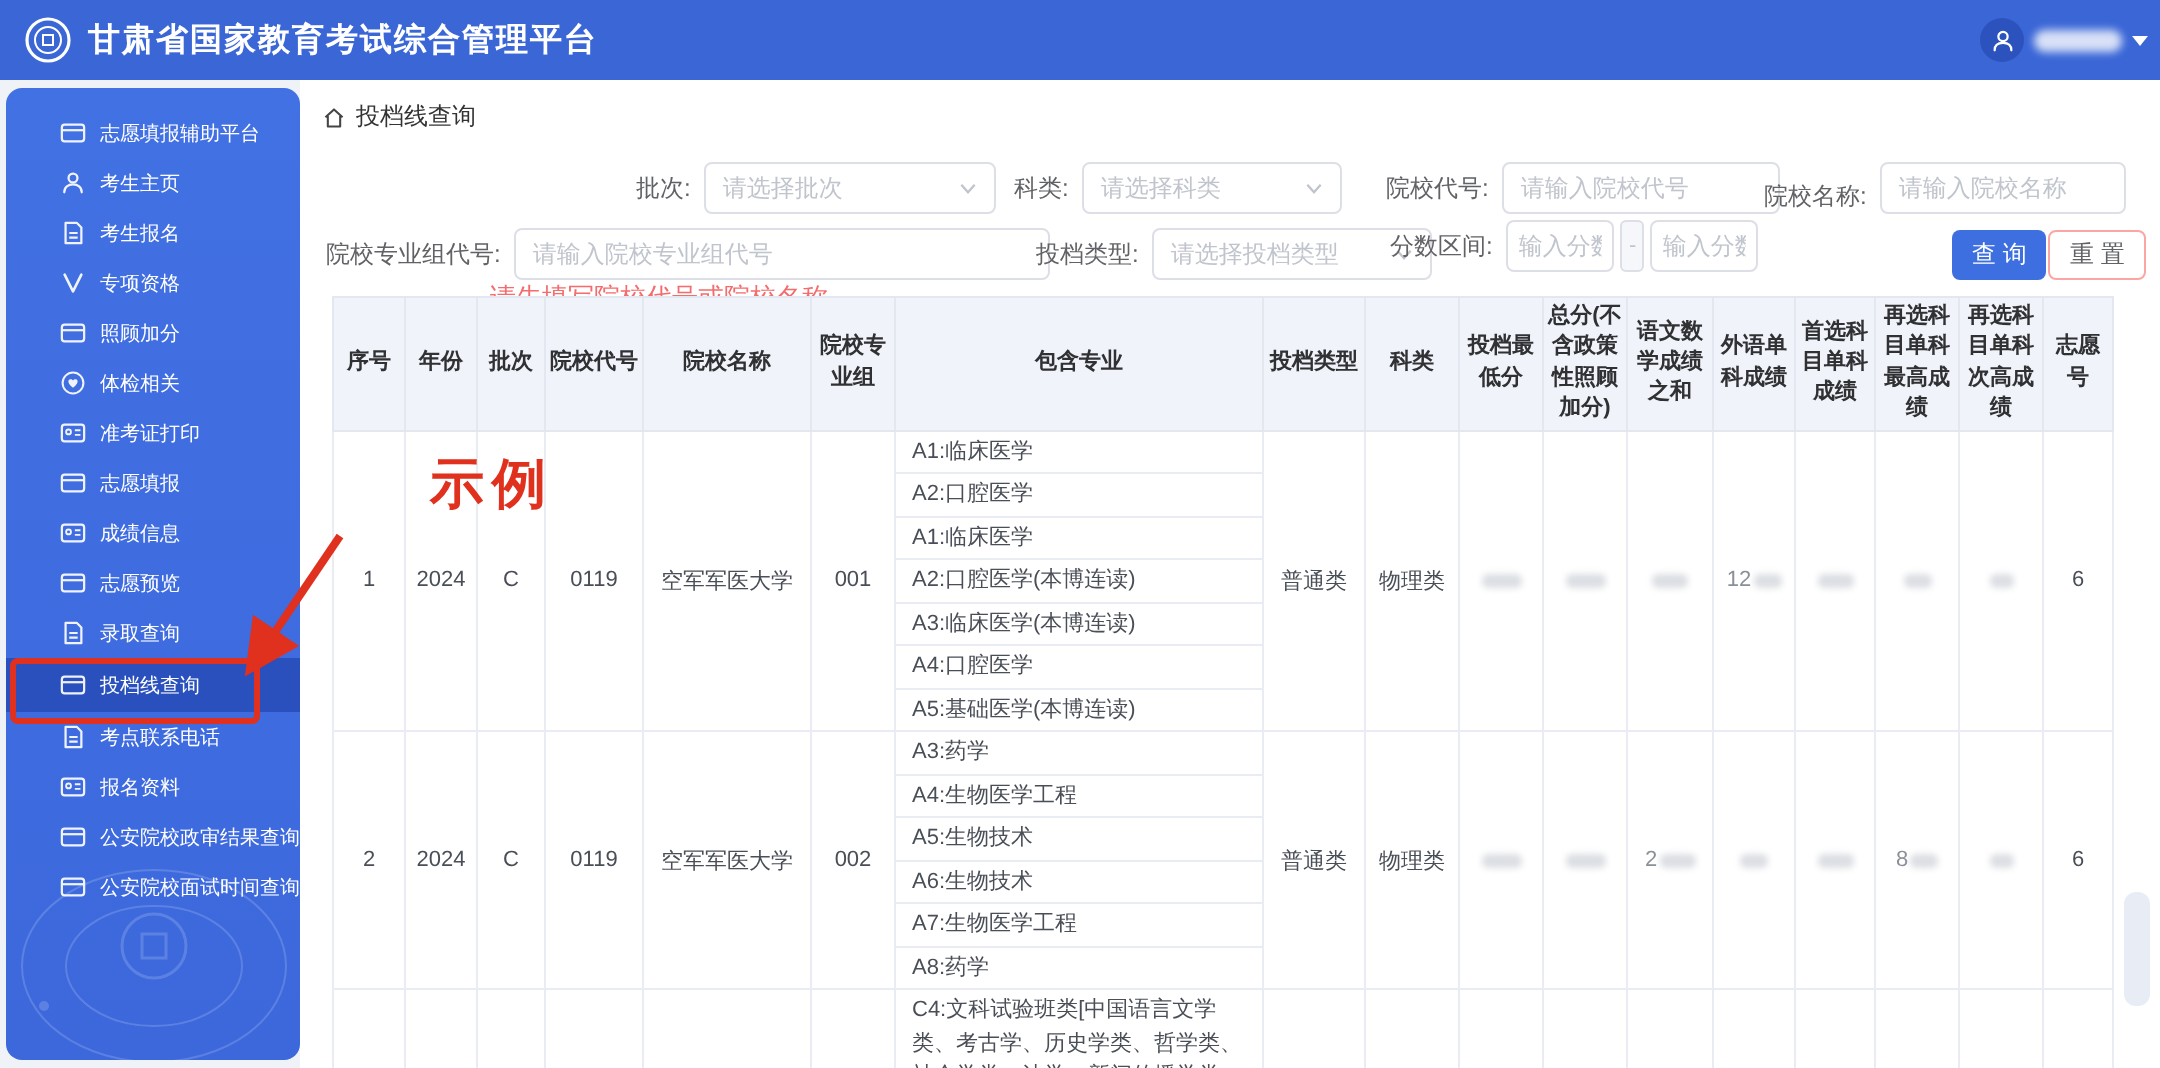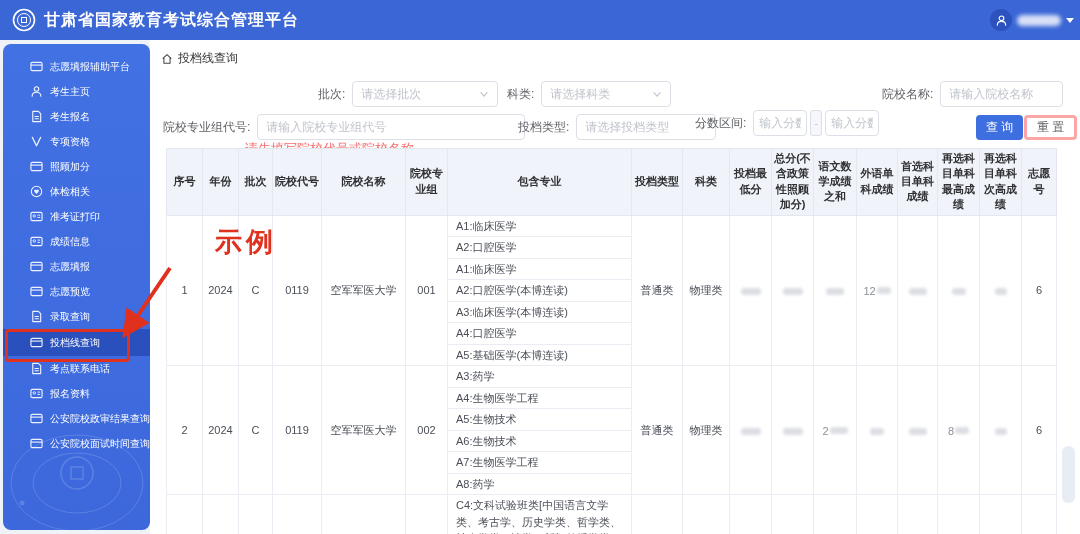--- a/index.html
+++ b/index.html
@@ -41,21 +41,21 @@
   .fbox input { border:none; outline:none; width:100%; font-size:12px; color:#606266;
     font-family:inherit; background:transparent; }
   .fbox input::placeholder { color:#C0C4CC; }
   .fbox .ph { color:#C0C4CC; flex:1; overflow:hidden; white-space:nowrap; }
   .fbox .tail-ic { margin-left:6px; display:flex; flex:0 0 auto; }
   .sep-pill { width:12px; height:26px; background:#F5F7FA; border:1px solid #DCDFE6; border-radius:3px;
     color:#C0C4CC; font-size:11px; display:flex; align-items:center; justify-content:center; margin:0 3px; }
   .btn { position:absolute; height:25px; border-radius:4px; font-size:12px; display:flex;
     align-items:center; justify-content:center; cursor:pointer; padding:0 10px; }
   .btn-primary { background:#3D6FE0; color:#fff; }
-  .btn-plain { background:#fff; color:#606266; border:3px solid #fca5a5; }
+  .btn-plain { background:#fff; color:#606266; border:1px solid #fca5a5; }
   .hint { position:absolute; left:95px; top:100px; font-size:13px; color:#F56C6C; }
 
   
   .table-wrap { position:absolute; left:16px; top:108px; width:892px; }
   table { border-collapse:collapse; table-layout:fixed; width:890px; }
   th { background:#F0F3FA; border:1px solid #E3E7F0; font-size:11px; font-weight:bold; color:#303133;
     padding:2px 1px; line-height:1.4; height:64px; text-align:center; word-break:break-all; }
   td { border:1px solid #E9ECF3; font-size:11px; color:#4A4F57; text-align:center;
     padding:0 2px; word-break:break-all; background:#fff; }
   td.major { text-align:left; padding:2px 8px; line-height:1.5; }
@@ -159,34 +159,34 @@
               <circle cx="4.6" cy="6.4" r="1.3" fill="none" stroke="#fff" stroke-width="1"></circle>
               <path d="M8 5.5 H11 M8 8 H11" stroke="#fff" stroke-width="1"></path>
             </svg>
           </span>
           <span>准考证打印</span>
         </div>
         <div class="menu-item">
           <span class="mi">
             <svg width="13" height="13" viewBox="0 0 14 14">
               <rect x="1" y="2.5" width="12" height="9" rx="1.5" fill="none" stroke="#fff" stroke-width="1.2"></rect>
+              <path d="M1 5.5 H13" stroke="#fff" stroke-width="1.2"></path>
+            </svg>
+          </span>
+          <span>志愿填报</span>
+        </div>
+        <div class="menu-item">
+          <span class="mi">
+            <svg width="13" height="13" viewBox="0 0 14 14">
+              <rect x="1" y="2.5" width="12" height="9" rx="1.5" fill="none" stroke="#fff" stroke-width="1.2"></rect>
               <circle cx="4.6" cy="6.4" r="1.3" fill="none" stroke="#fff" stroke-width="1"></circle>
               <path d="M8 5.5 H11 M8 8 H11" stroke="#fff" stroke-width="1"></path>
             </svg>
           </span>
           <span>成绩信息</span>
-        </div>
-        <div class="menu-item">
-          <span class="mi">
-            <svg width="13" height="13" viewBox="0 0 14 14">
-              <rect x="1" y="2.5" width="12" height="9" rx="1.5" fill="none" stroke="#fff" stroke-width="1.2"></rect>
-              <path d="M1 5.5 H13" stroke="#fff" stroke-width="1.2"></path>
-            </svg>
-          </span>
-          <span>志愿填报</span>
         </div>
         <div class="menu-item">
           <span class="mi">
             <svg width="13" height="13" viewBox="0 0 14 14">
               <rect x="1" y="2.5" width="12" height="9" rx="1.5" fill="none" stroke="#fff" stroke-width="1.2"></rect>
               <path d="M1 5.5 H13" stroke="#fff" stroke-width="1.2"></path>
             </svg>
           </span>
           <span>志愿预览</span>
         </div>
@@ -280,21 +280,27 @@
       <span class="flabel">科类:</span>
       <div class="fbox" style="width:130px;">
         <span class="ph">请选择科类</span>
         <span class="tail-ic">
           <svg width="10" height="10" viewBox="0 0 12 12">
               <path d="M2 4 L6 8.5 L10 4" fill="none" stroke="#C0C4CC" stroke-width="1.4"></path>
             </svg>
         </span>
       </div>
     </div>
-    <div class="fgroup" style="left:732px; top:41px;">
+    <div class="fgroup" style="left:543px; top:41px;">
+      <span class="flabel">院校代号:</span>
+      <div class="fbox" style="width:139px;">
+        <input placeholder="请输入院校代号" style="">
+      </div>
+    </div>
+    <div class="fgroup" style="left:732px; top:41px;align-items:flex-end;">
       <span class="flabel">院校名称:</span>
       <div class="fbox" style="width:123px;">
         <input placeholder="请输入院校名称" style="">
       </div>
     </div>
 
     <div class="fgroup" style="left:13px; top:74px;">
       <span class="flabel">院校专业组代号:</span>
       <div class="fbox" style="width:268px;">
         <input placeholder="请输入院校专业组代号" style="">

